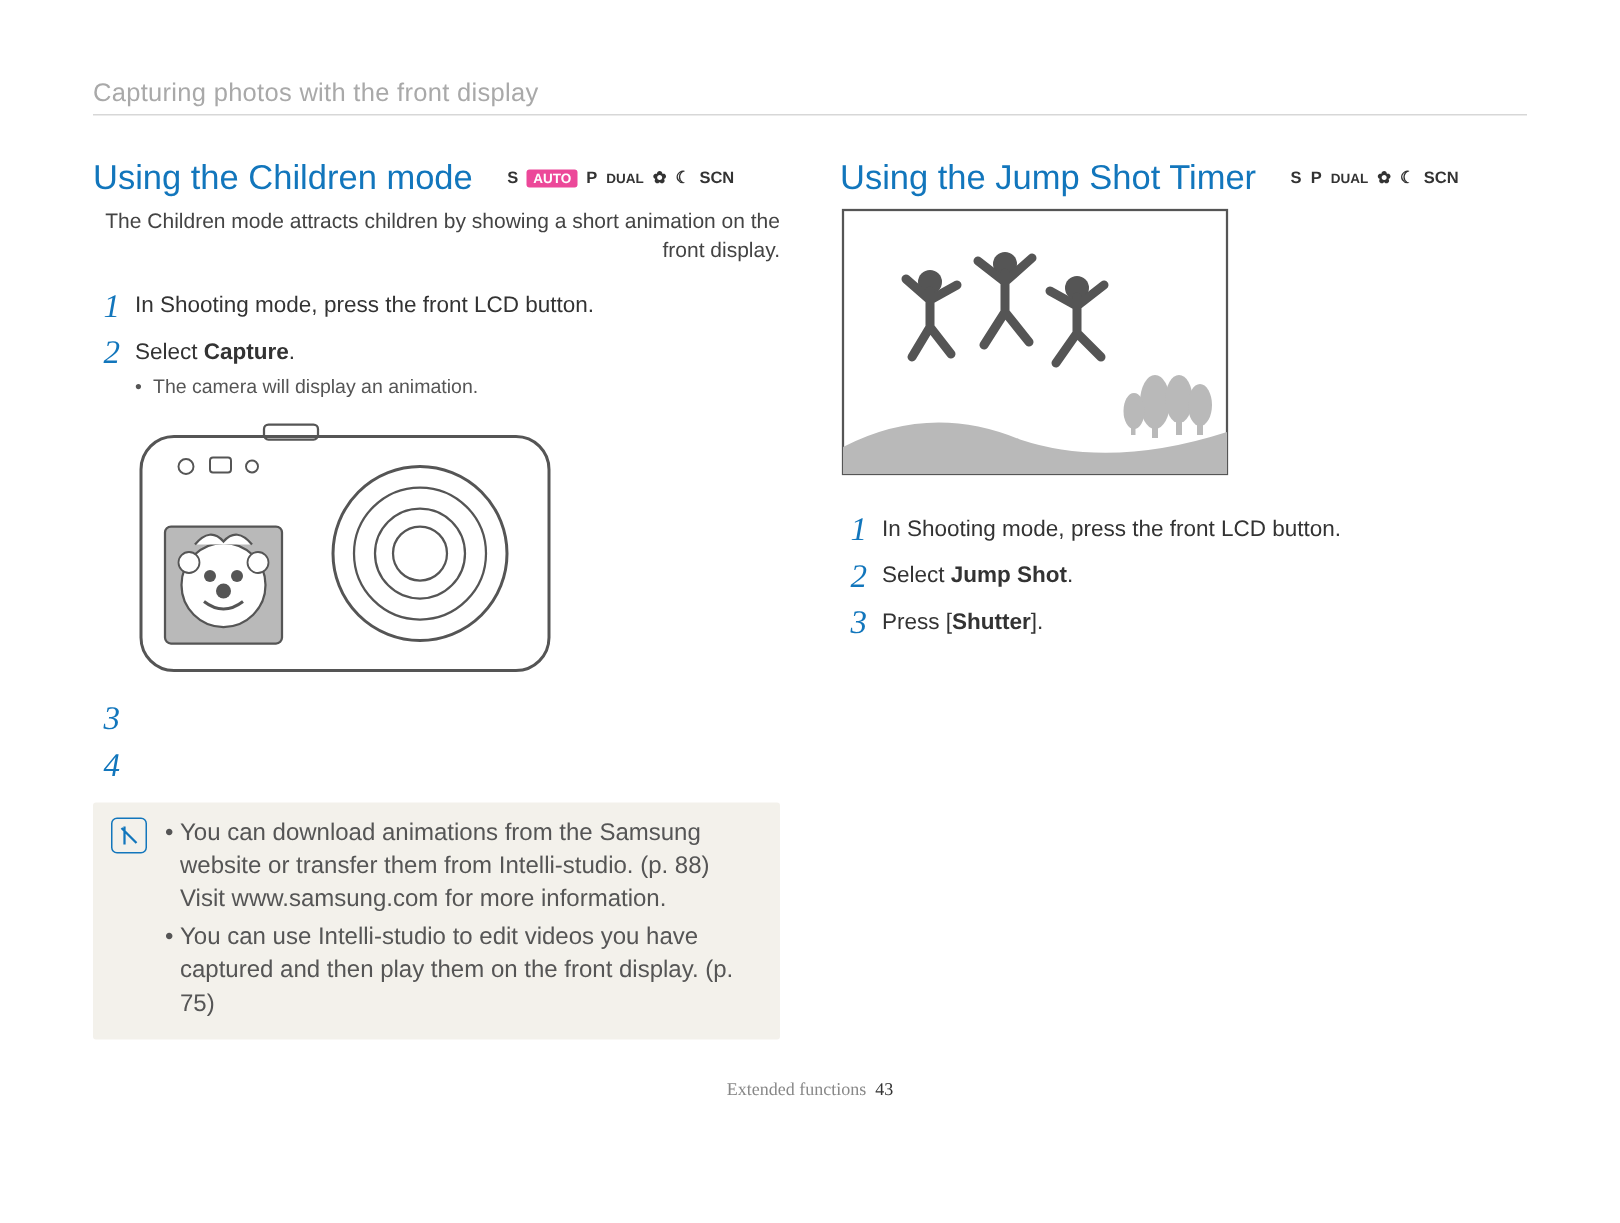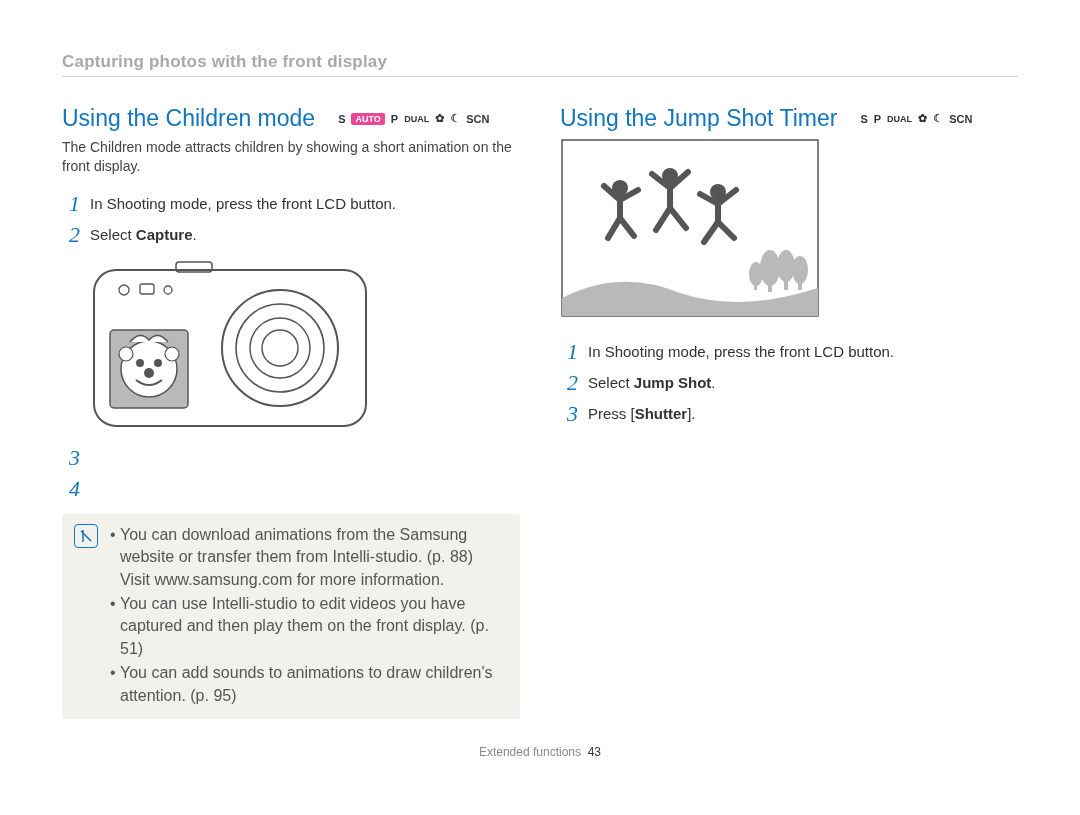--- a/index.html
+++ b/index.html
@@ -14,21 +14,21 @@
   }
   .page {
     padding: 52px 62px 20px 62px;
   }
   .breadcrumb {
     font-size: 17px;
     color: #a9a9a9;
     border-bottom: 1px solid #d7d7d7;
     padding-bottom: 4px;
     margin-bottom: 28px;
-    font-weight: 700;
+    font-weight: 400;
     letter-spacing: 0.2px;
   }
   .columns {
     display: flex;
     gap: 40px;
   }
   .col {
     flex: 1;
     min-width: 0;
   }
@@ -59,20 +59,21 @@
     color: #fff;
     padding: 1px 4px;
     font-size: 9px;
     border-radius: 2px;
   }
   .intro {
     font-size: 14px;
     color: #444;
     margin: 0 0 18px 0;
     line-height: 1.35;
+    text-align: right;
   }
   .steps {
     list-style: none;
     padding: 0;
     margin: 0 0 14px 0;
   }
   .steps > li {
     display: flex;
     gap: 10px;
     margin-bottom: 10px;
@@ -155,20 +156,21 @@
   .notebox li::before {
     content: "•";
     position: absolute;
     left: 0;
   }
   .footer {
     text-align: center;
     font-size: 12px;
     color: #888;
     margin-top: 26px;
+    font-family: Liberation Serif, serif;
   }
   .footer .pgnum { color: #333; }
 </style>
 </head>
 <body>
 
 <div class="page">
 
   <div class="breadcrumb">Capturing photos with the front display</div>
 
@@ -191,20 +193,23 @@
 
       <ol class="steps">
         <li>
           <span class="step-num">1</span>
           <div class="step-body">In Shooting mode, press the front LCD button.</div>
         </li>
         <li>
           <span class="step-num">2</span>
           <div class="step-body">
             <span>Select </span><b>Capture</b><span>.</span>
+            <ul class="sub-bullets">
+              <li>The camera will display an animation.</li>
+            </ul>
           </div>
         </li>
       </ol>
 
       <div class="camera-figure">
         <svg width="280" height="170" viewBox="0 0 280 170">
           <rect x="4" y="10" width="272" height="156" rx="22" ry="22" fill="none" stroke="#555" stroke-width="2"></rect>
           <rect x="86" y="2" width="36" height="10" rx="3" fill="none" stroke="#555" stroke-width="1.5"></rect>
 
           <circle cx="190" cy="88" r="58" fill="none" stroke="#555" stroke-width="2"></circle>
@@ -240,22 +245,21 @@
 
       <div class="notebox">
         <span class="note-icon">
           <svg width="14" height="14" viewBox="0 0 14 14">
               <path d="M2 2 L12 12 M4 1 L4 13" stroke="#1276bc" stroke-width="1.5" fill="none"></path>
               <circle cx="7" cy="7" r="6" fill="none" stroke="#1276bc" stroke-width="0"></circle>
             </svg>
         </span>
         <ul>
           <li>You can download animations from the Samsung website or transfer them from Intelli-studio. (p. 88) Visit www.samsung.com for more information.</li>
-          <li>You can use Intelli-studio to edit videos you have captured and then play them on the front display. (p. 51)</li>
-          <li>You can add sounds to animations to draw children's attention. (p. 95)</li>
+          <li>You can use Intelli-studio to edit videos you have captured and then play them on the front display. (p. 75)</li>
         </ul>
       </div>
     </div>
 
     <div class="col">
       <h2 class="section-title">
         <span>Using the Jump Shot Timer</span>
         <span class="mode-icons">
           <span>S</span>
           <span>P</span>

